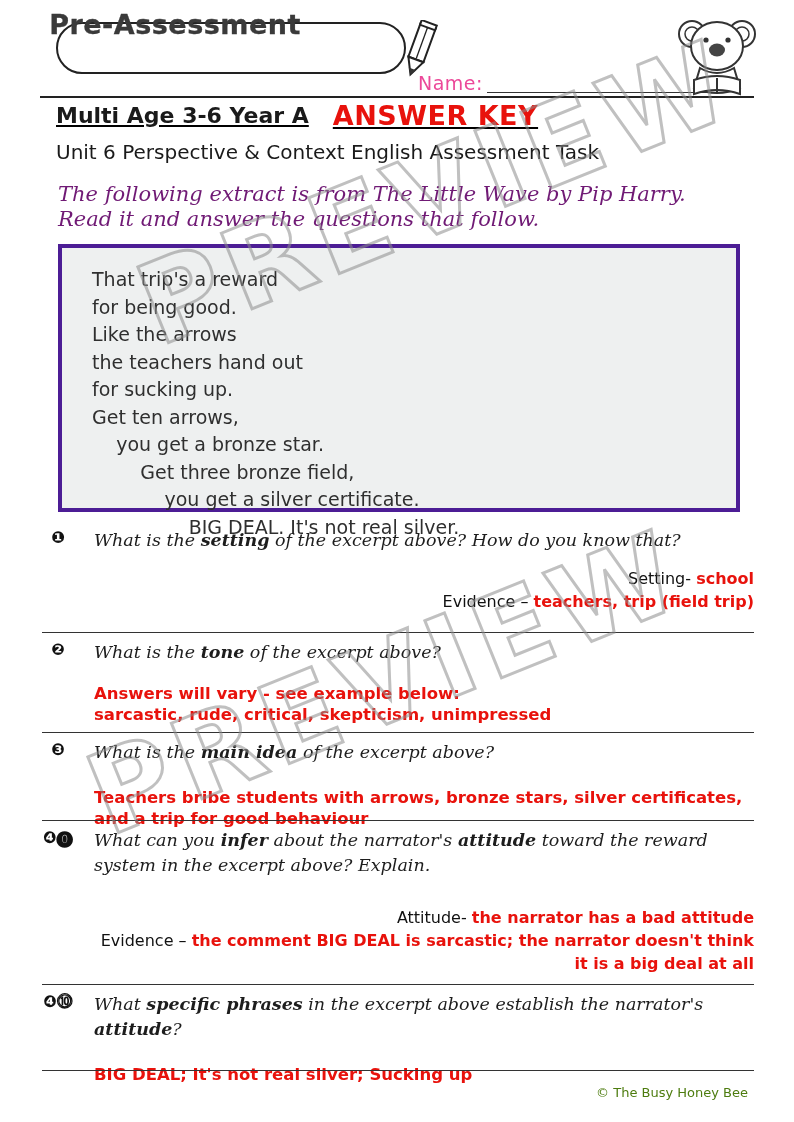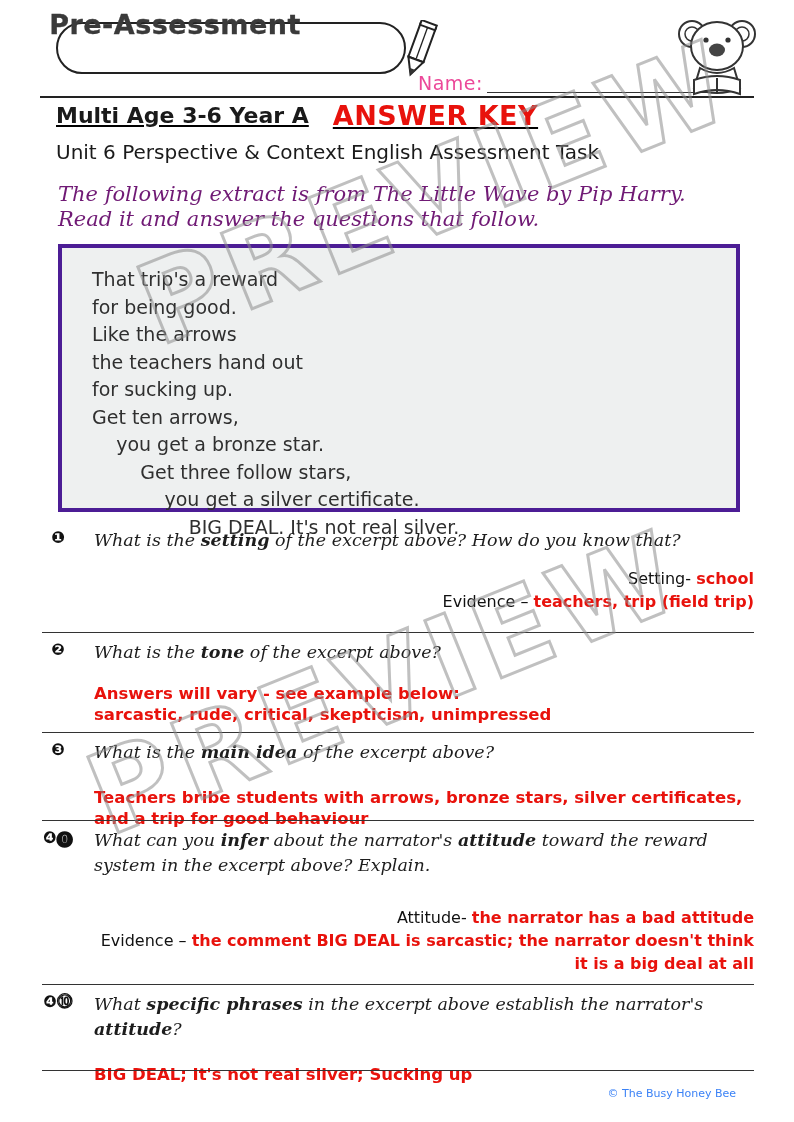--- a/index.html
+++ b/index.html
@@ -185,24 +185,24 @@
   .divider {
     position: absolute;
     left: 42px;
     width: 712px;
     border-bottom: 1.2px solid #333;
   }
 
   
   .footer {
     position: absolute;
-    right: 58px; bottom: 22px;
-    font-family: "DejaVu Sans", sans-serif;
-    font-size: 11px;
-    color: #3b82f6;
+    right: 46px; bottom: 22px;
+    font-family: "DejaVu Sans", sans-serif;
+    font-size: 13px;
+    color: #4d7c0f;
   }
 
   
   .wm-layer {
     position: absolute;
     left: 0; top: 0; width: 794px; height: 1122px;
     pointer-events: none;
     overflow: hidden;
   }
   .wm {
@@ -280,21 +280,21 @@
 
   <div class="extract-box">
     <div class="extract-text" id="extract-text">
         <span class="ln">That trip's a reward</span>
         <span class="ln">for being good.</span>
         <span class="ln">Like the arrows</span>
         <span class="ln">the teachers hand out</span>
         <span class="ln">for sucking up.</span>
         <span class="ln">Get ten arrows,</span>
         <span class="ln">    you get a bronze star.</span>
-        <span class="ln">        Get three follow stars,</span>
+        <span class="ln">        Get three bronze field,</span>
         <span class="ln">            you get a silver certificate.</span>
         <span class="ln">                BIG DEAL. It's not real silver.</span>
       </div>
   </div>
 
   <div class="q" style="top:528px;">
     <div class="q-num">❶</div>
     <div class="q-text">What is the <b>setting</b> of the excerpt above? How do you know that?</div>
     <div style="height:14px"></div>
     <div class="ans">

